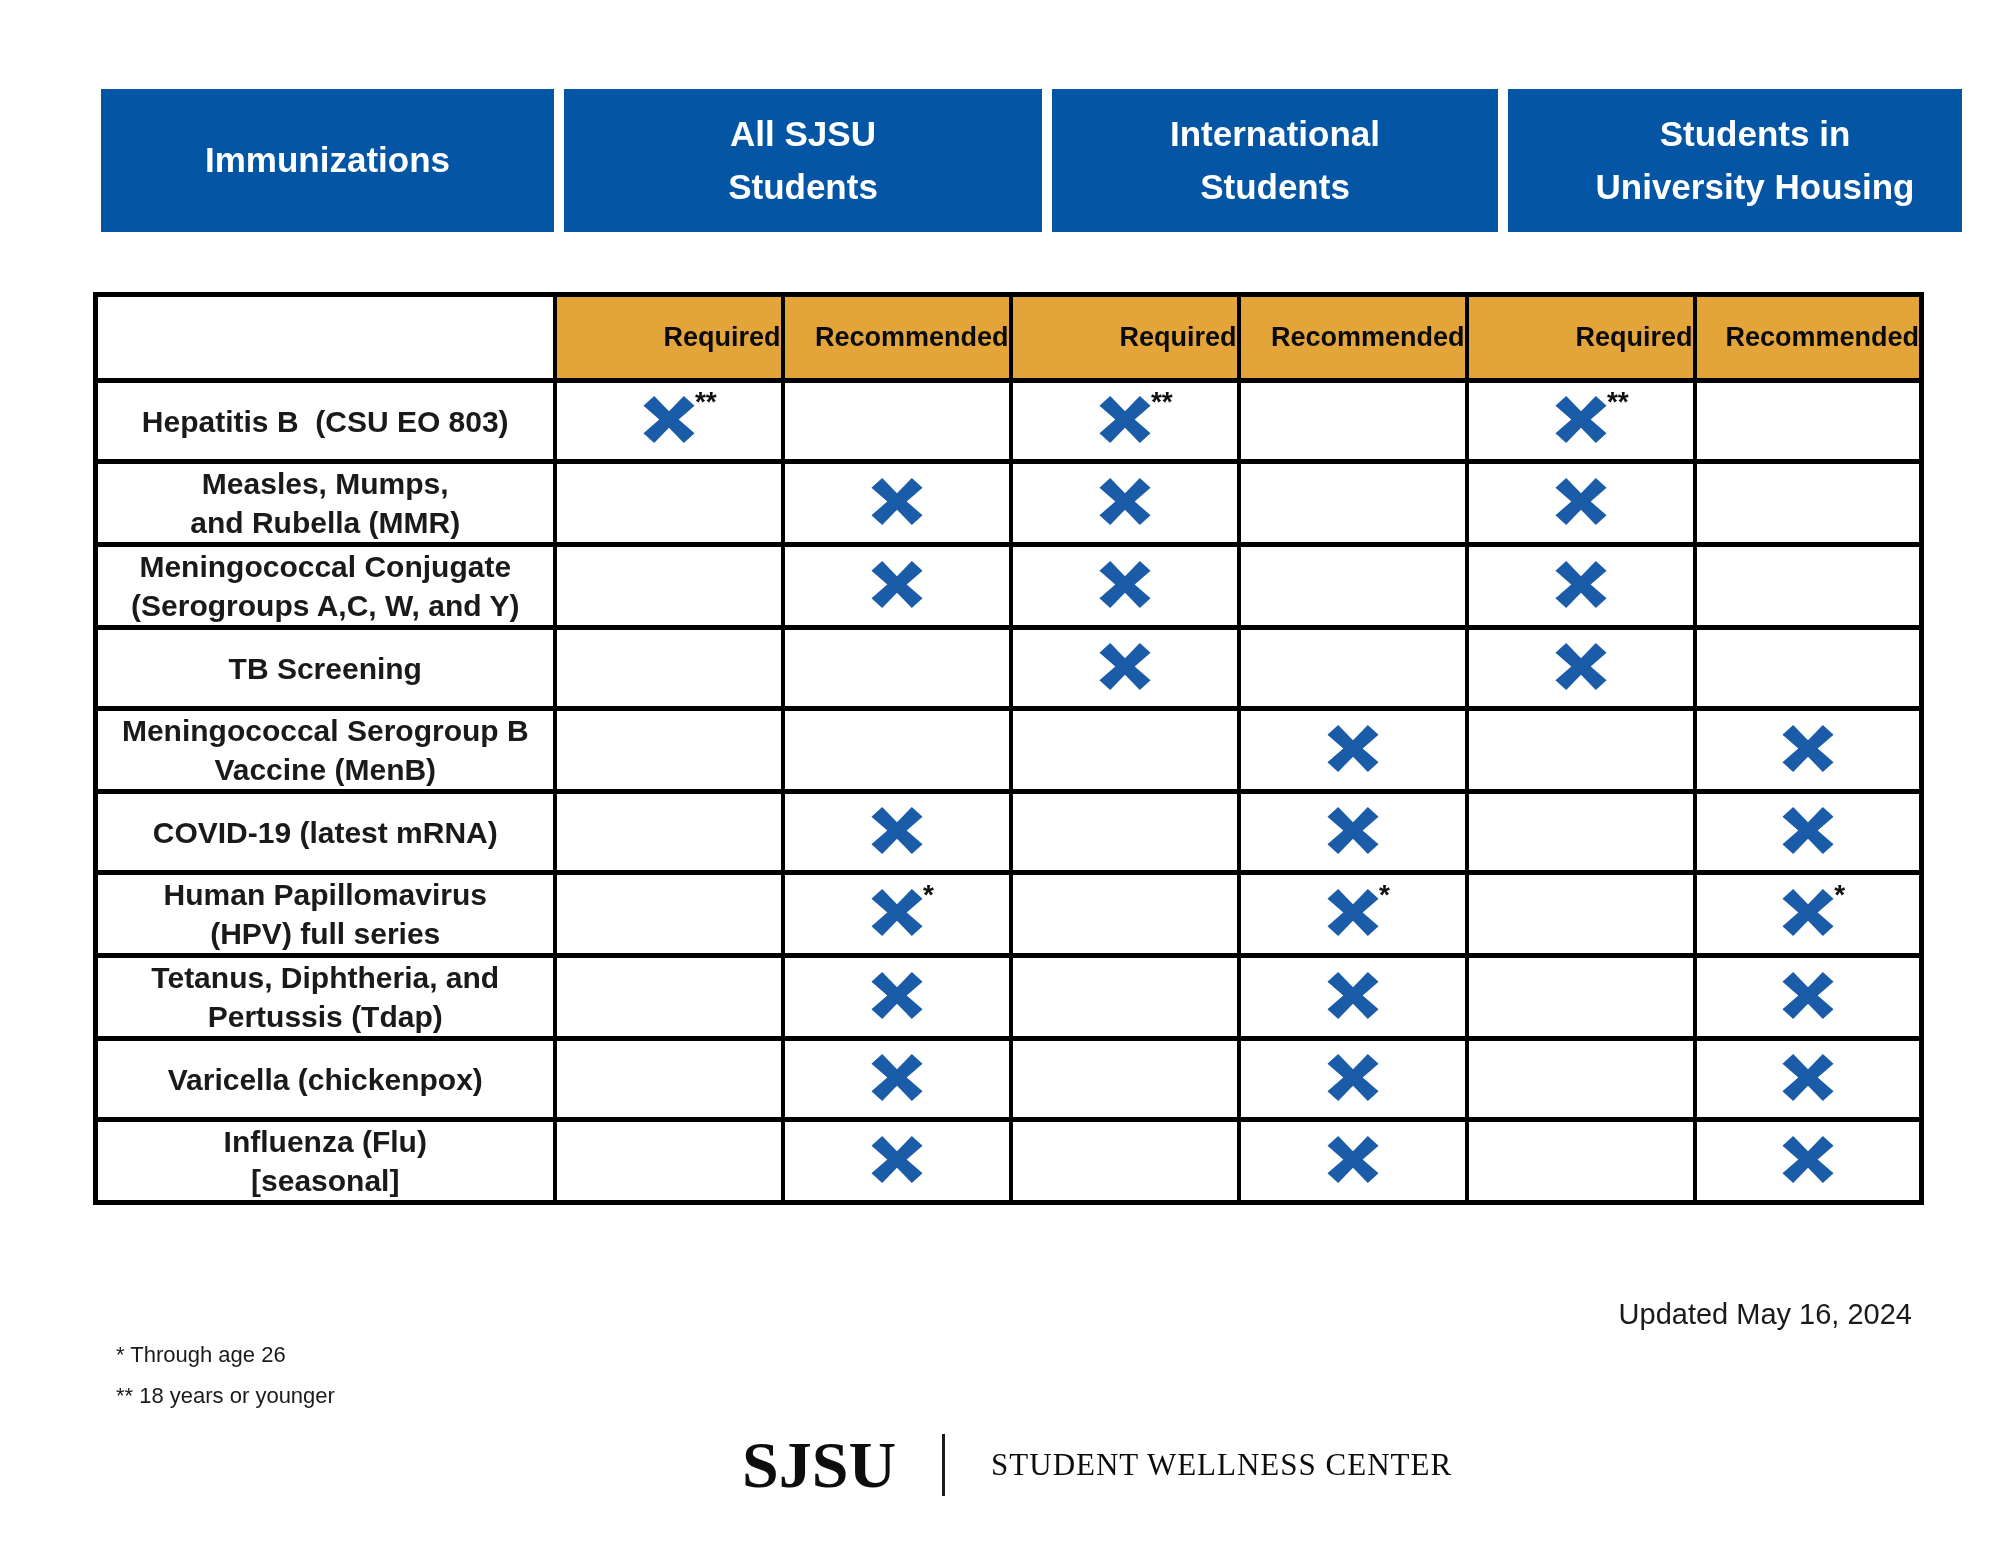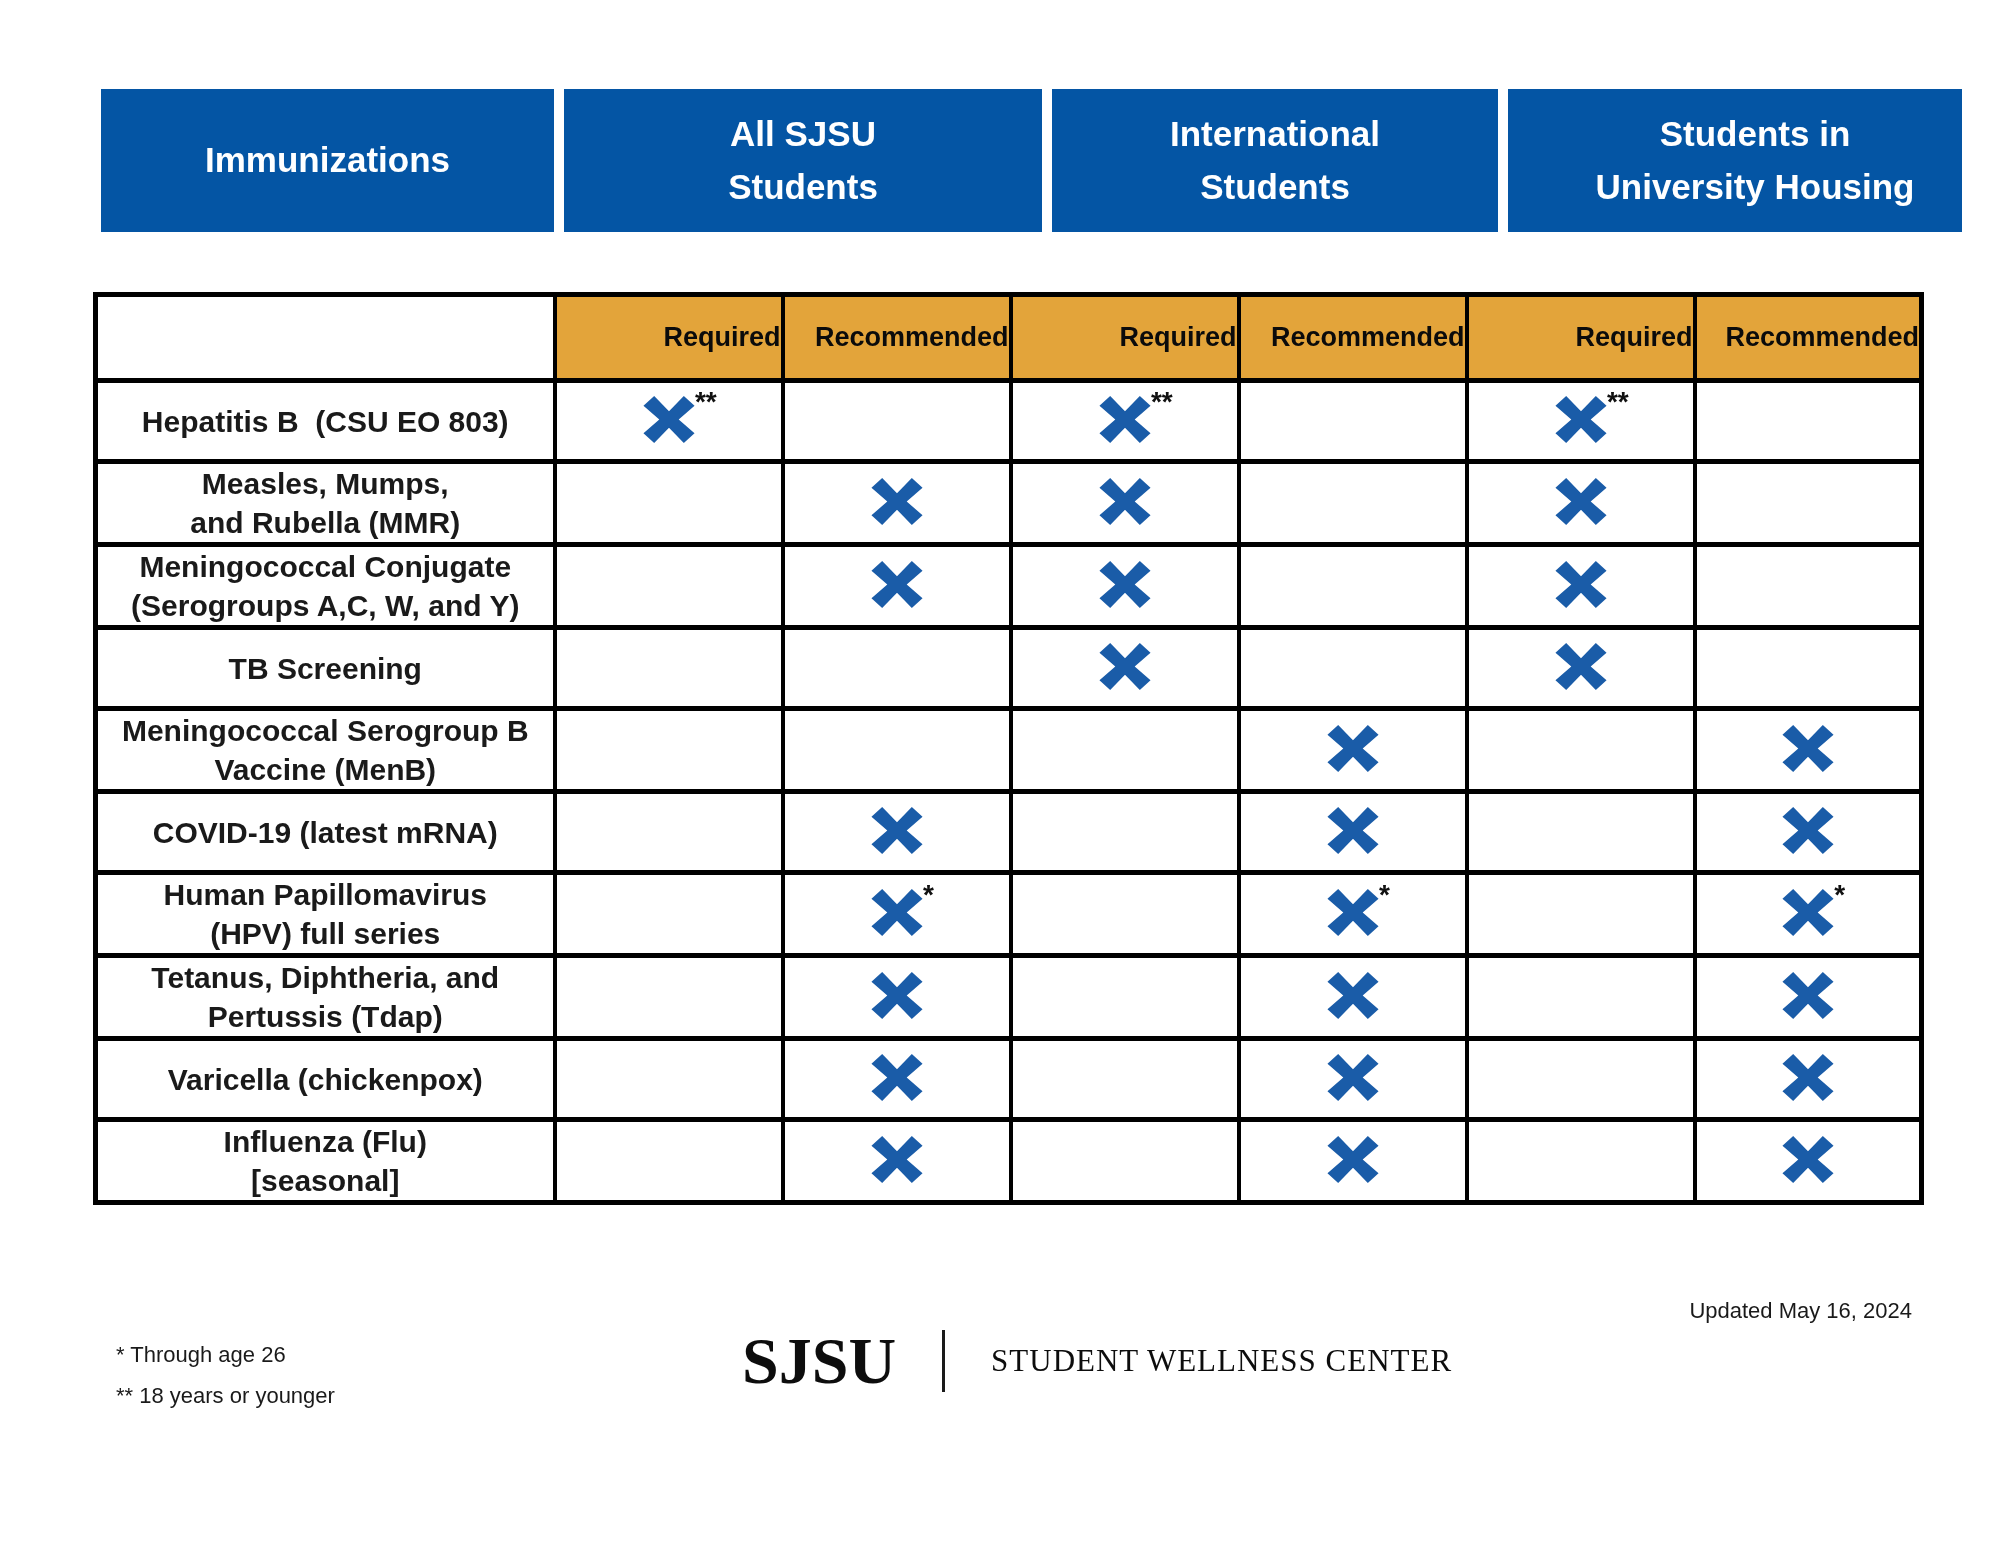--- a/index.html
+++ b/index.html
@@ -38,24 +38,24 @@
   }
   .mark-cell, .empty-cell { text-align:center; vertical-align:middle; }
   .mark { position:relative; display:inline-block; width:54px; height:47px; }
   .mark svg { display:block; width:54px; height:47px; fill:var(--mark_blue,#1A5CA8); }
   .mark .note {
     position:absolute; left:99%; top:-10px;
     font-size:28px; font-weight:700; color:#111; white-space:nowrap;
   }
 
   
-  .updated { position:absolute; top:1298px; right:88px; font-size:22px; color:#1a1a1a; }
+  .updated { position:absolute; top:1298px; right:88px; font-size:29px; color:#1a1a1a; }
   .footnotes { position:absolute; top:1322px; left:116px; font-size:22px; color:#1a1a1a;margin-top:20px; }
   .footnotes .footnote { margin-bottom:15px; }
-  .logo { position:absolute; top:1328px; left:742px; display:flex; align-items:center;gap:28px; }
+  .logo { position:absolute; top:1432px; left:742px; display:flex; align-items:center;gap:28px; }
   .logo-sjsu {
     font-family:"Liberation Serif", serif; font-weight:700; font-size:66px;
     color:#0d0d0d; line-height:1;
   }
   .logo-divider { width:3px; height:62px; background:#1a1a1a; margin:0 18px; }
   .logo-text {
     font-family:"Liberation Serif", serif; font-size:31px; color:#0d0d0d; letter-spacing:1px;
   }
 </style>
 </head>

